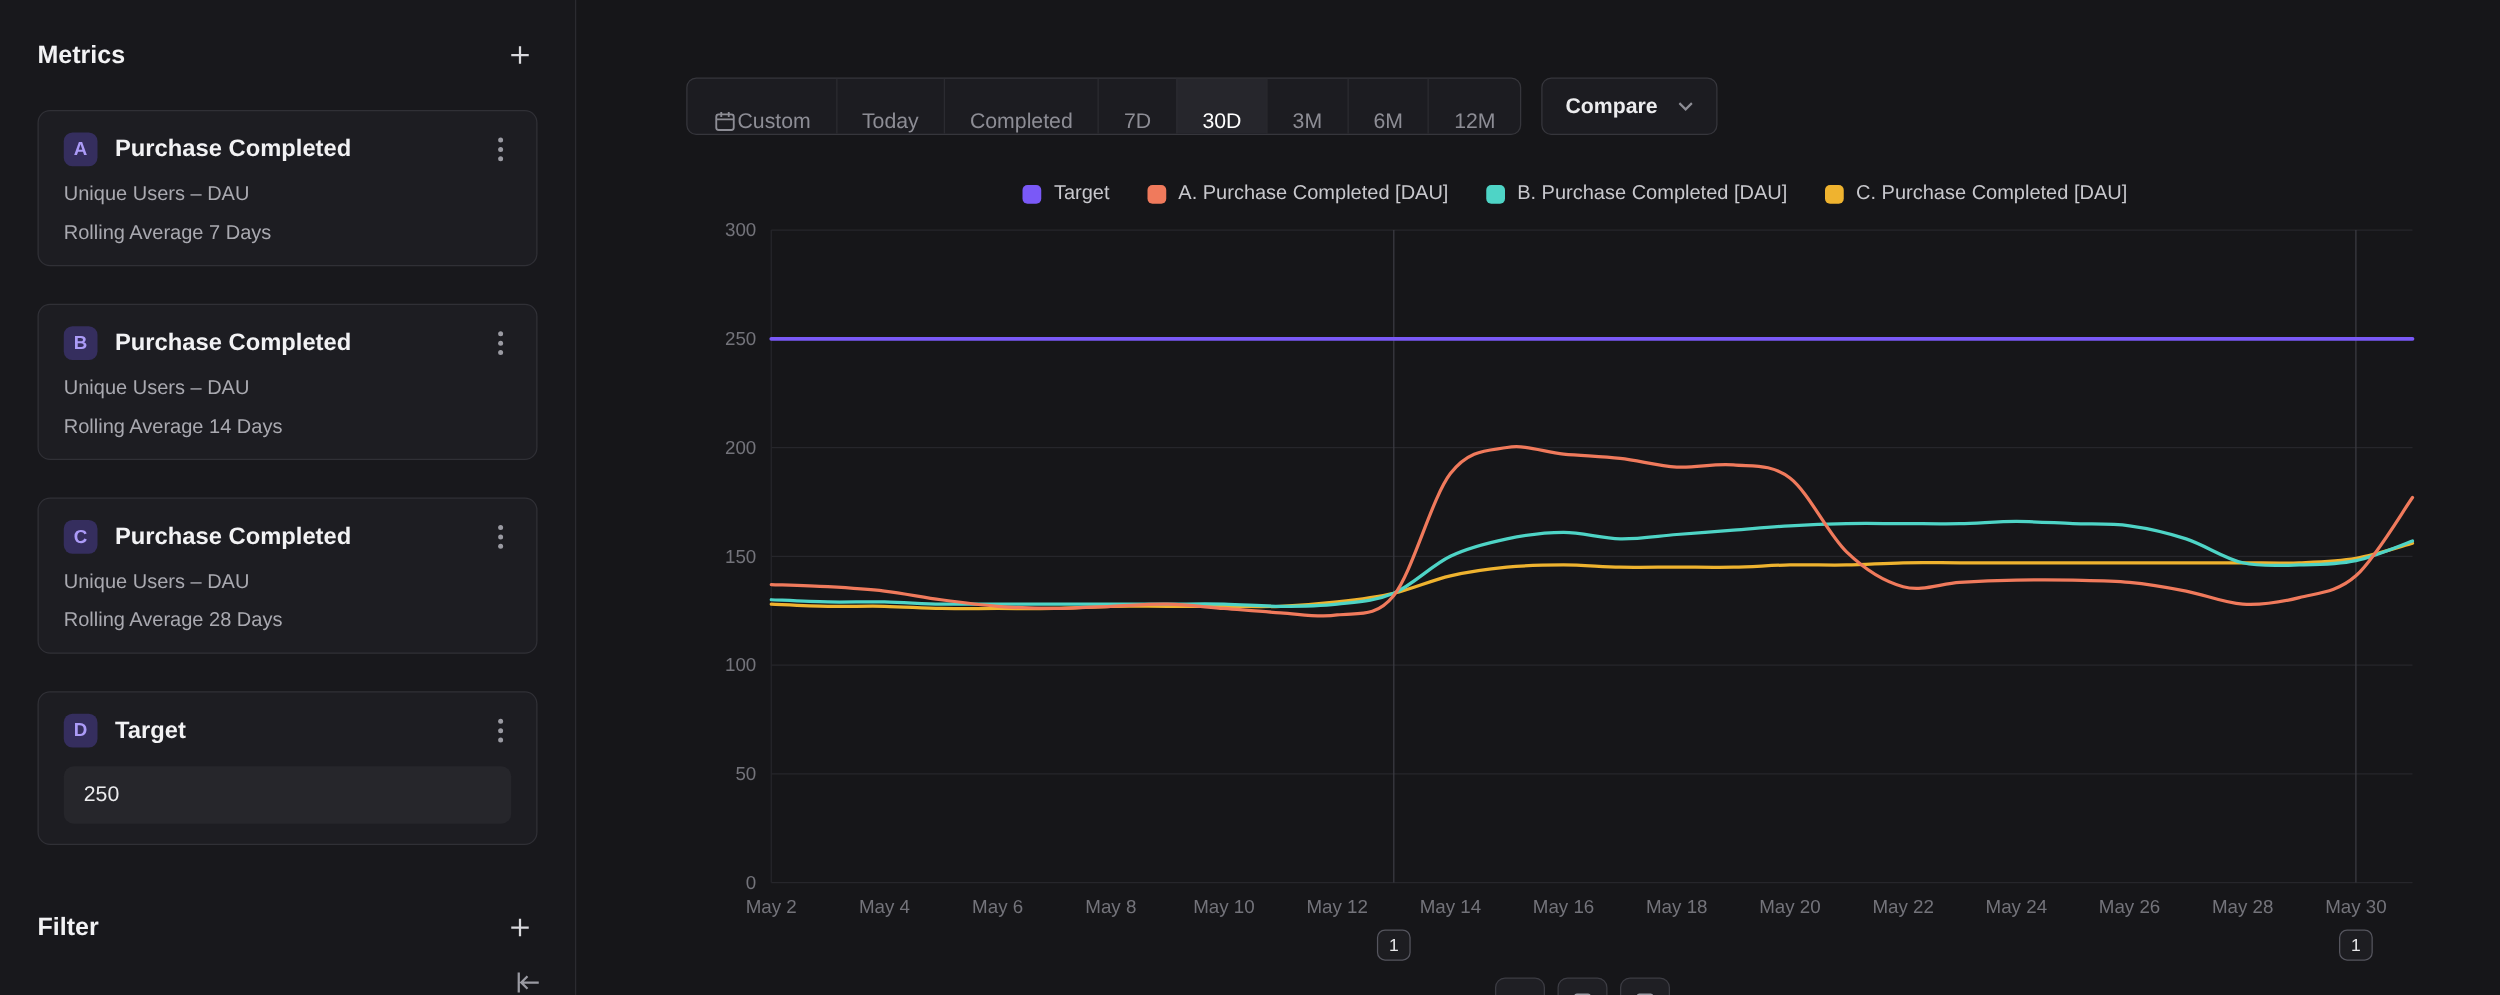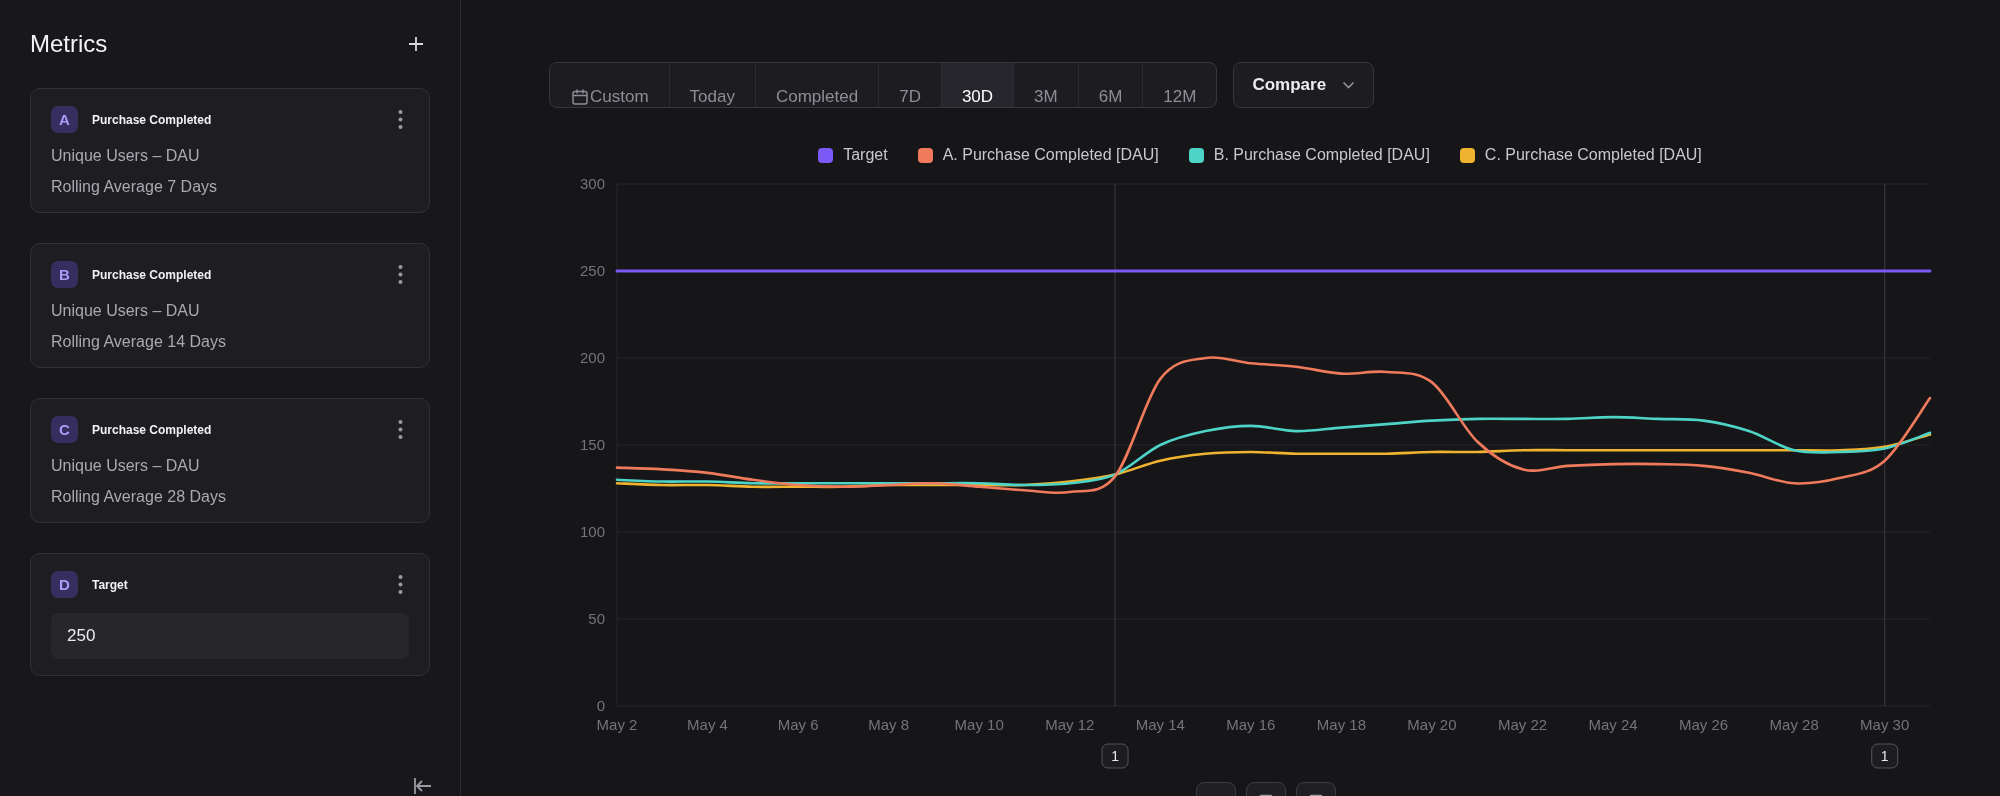--- a/index.html
+++ b/index.html
@@ -4,29 +4,29 @@
 <style>
   *{margin:0;padding:0;box-sizing:border-box}
   html,body{width:2000px;height:796px;overflow:hidden;background:#161619;
     font-family:"Liberation Sans",sans-serif;color:#ececee}
   .app{display:flex;width:2000px;height:796px}
 
   
   .sidebar{width:461px;min-width:461px;background:#18181c;border-right:1px solid #2b2b30;
     padding:0 30px;position:relative}
   .side-header{display:flex;justify-content:space-between;align-items:center;
-    margin-top:30px;font-size:24px;font-weight:400;color:#f2f2f4}
+    margin-top:30px;font-size:20px;font-weight:700;color:#f2f2f4}
   .side-header.filter{margin-top:52px}
   .icon-btn{background:none;border:none;cursor:pointer;display:flex;align-items:center;padding:4px}
   .card{background:#1d1d22;border:1px solid #303036;border-radius:10px;
     padding:16px 20px;margin-top:30px}
   .card-top{display:flex;align-items:center;gap:14px}
   .badge{width:27px;height:27px;border-radius:7px;background:#352e5e;color:#ac9bf8;
     font-size:15px;font-weight:700;display:flex;align-items:center;justify-content:center;flex:none}
-  .card-title{font-size:12px;font-weight:700;flex:1;color:#f2f2f4}
+  .card-title{font-size:19px;font-weight:700;flex:1;color:#f2f2f4}
   .kebab{background:none;border:none;cursor:pointer;padding:4px 6px;display:flex}
   .card-line{margin-top:13px;color:#a9a9b0;font-size:16px}
   .target-input{margin-top:14px;width:100%;height:46px;background:#26262b;border:none;
     border-radius:8px;color:#ececee;font-size:17px;padding:0 16px;font-family:inherit;outline:none}
   .collapse{position:absolute;right:26px;bottom:-4px;background:none;border:none;cursor:pointer}
 
   
   .main{flex:1;position:relative}
   .toolbar{position:absolute;left:88px;right:56px;top:62px;display:flex;align-items:center}
   .seg-group{display:flex;border:1px solid #36363c;border-radius:8px;background:#1c1c21;
@@ -126,20 +126,28 @@
           <svg width="5" height="21" viewBox="0 0 5 21">
               <circle cx="2.5" cy="3" r="2" fill="#9a9aa2"></circle>
               <circle cx="2.5" cy="10.5" r="2" fill="#9a9aa2"></circle>
               <circle cx="2.5" cy="18" r="2" fill="#9a9aa2"></circle>
             </svg>
         </button>
       </div>
       <input class="target-input" value="250" style="">
     </div>
 
+    <div class="side-header filter">
+      <span>Filter</span>
+      <button class="icon-btn">
+        <svg width="20" height="20" viewBox="0 0 20 20" fill="none" stroke="#d9d9dd" stroke-width="1.8">
+            <path d="M10 3v14M3 10h14"></path>
+          </svg>
+      </button>
+    </div>
 
     <button class="collapse">
       <svg width="24" height="22" viewBox="0 0 24 22" fill="none" stroke="#9a9aa2" stroke-width="1.8">
           <path d="M5 3v16M12 6l-5 5 5 5M7 11h14"></path>
         </svg>
     </button>
   </aside>
 
   <main class="main">
 

